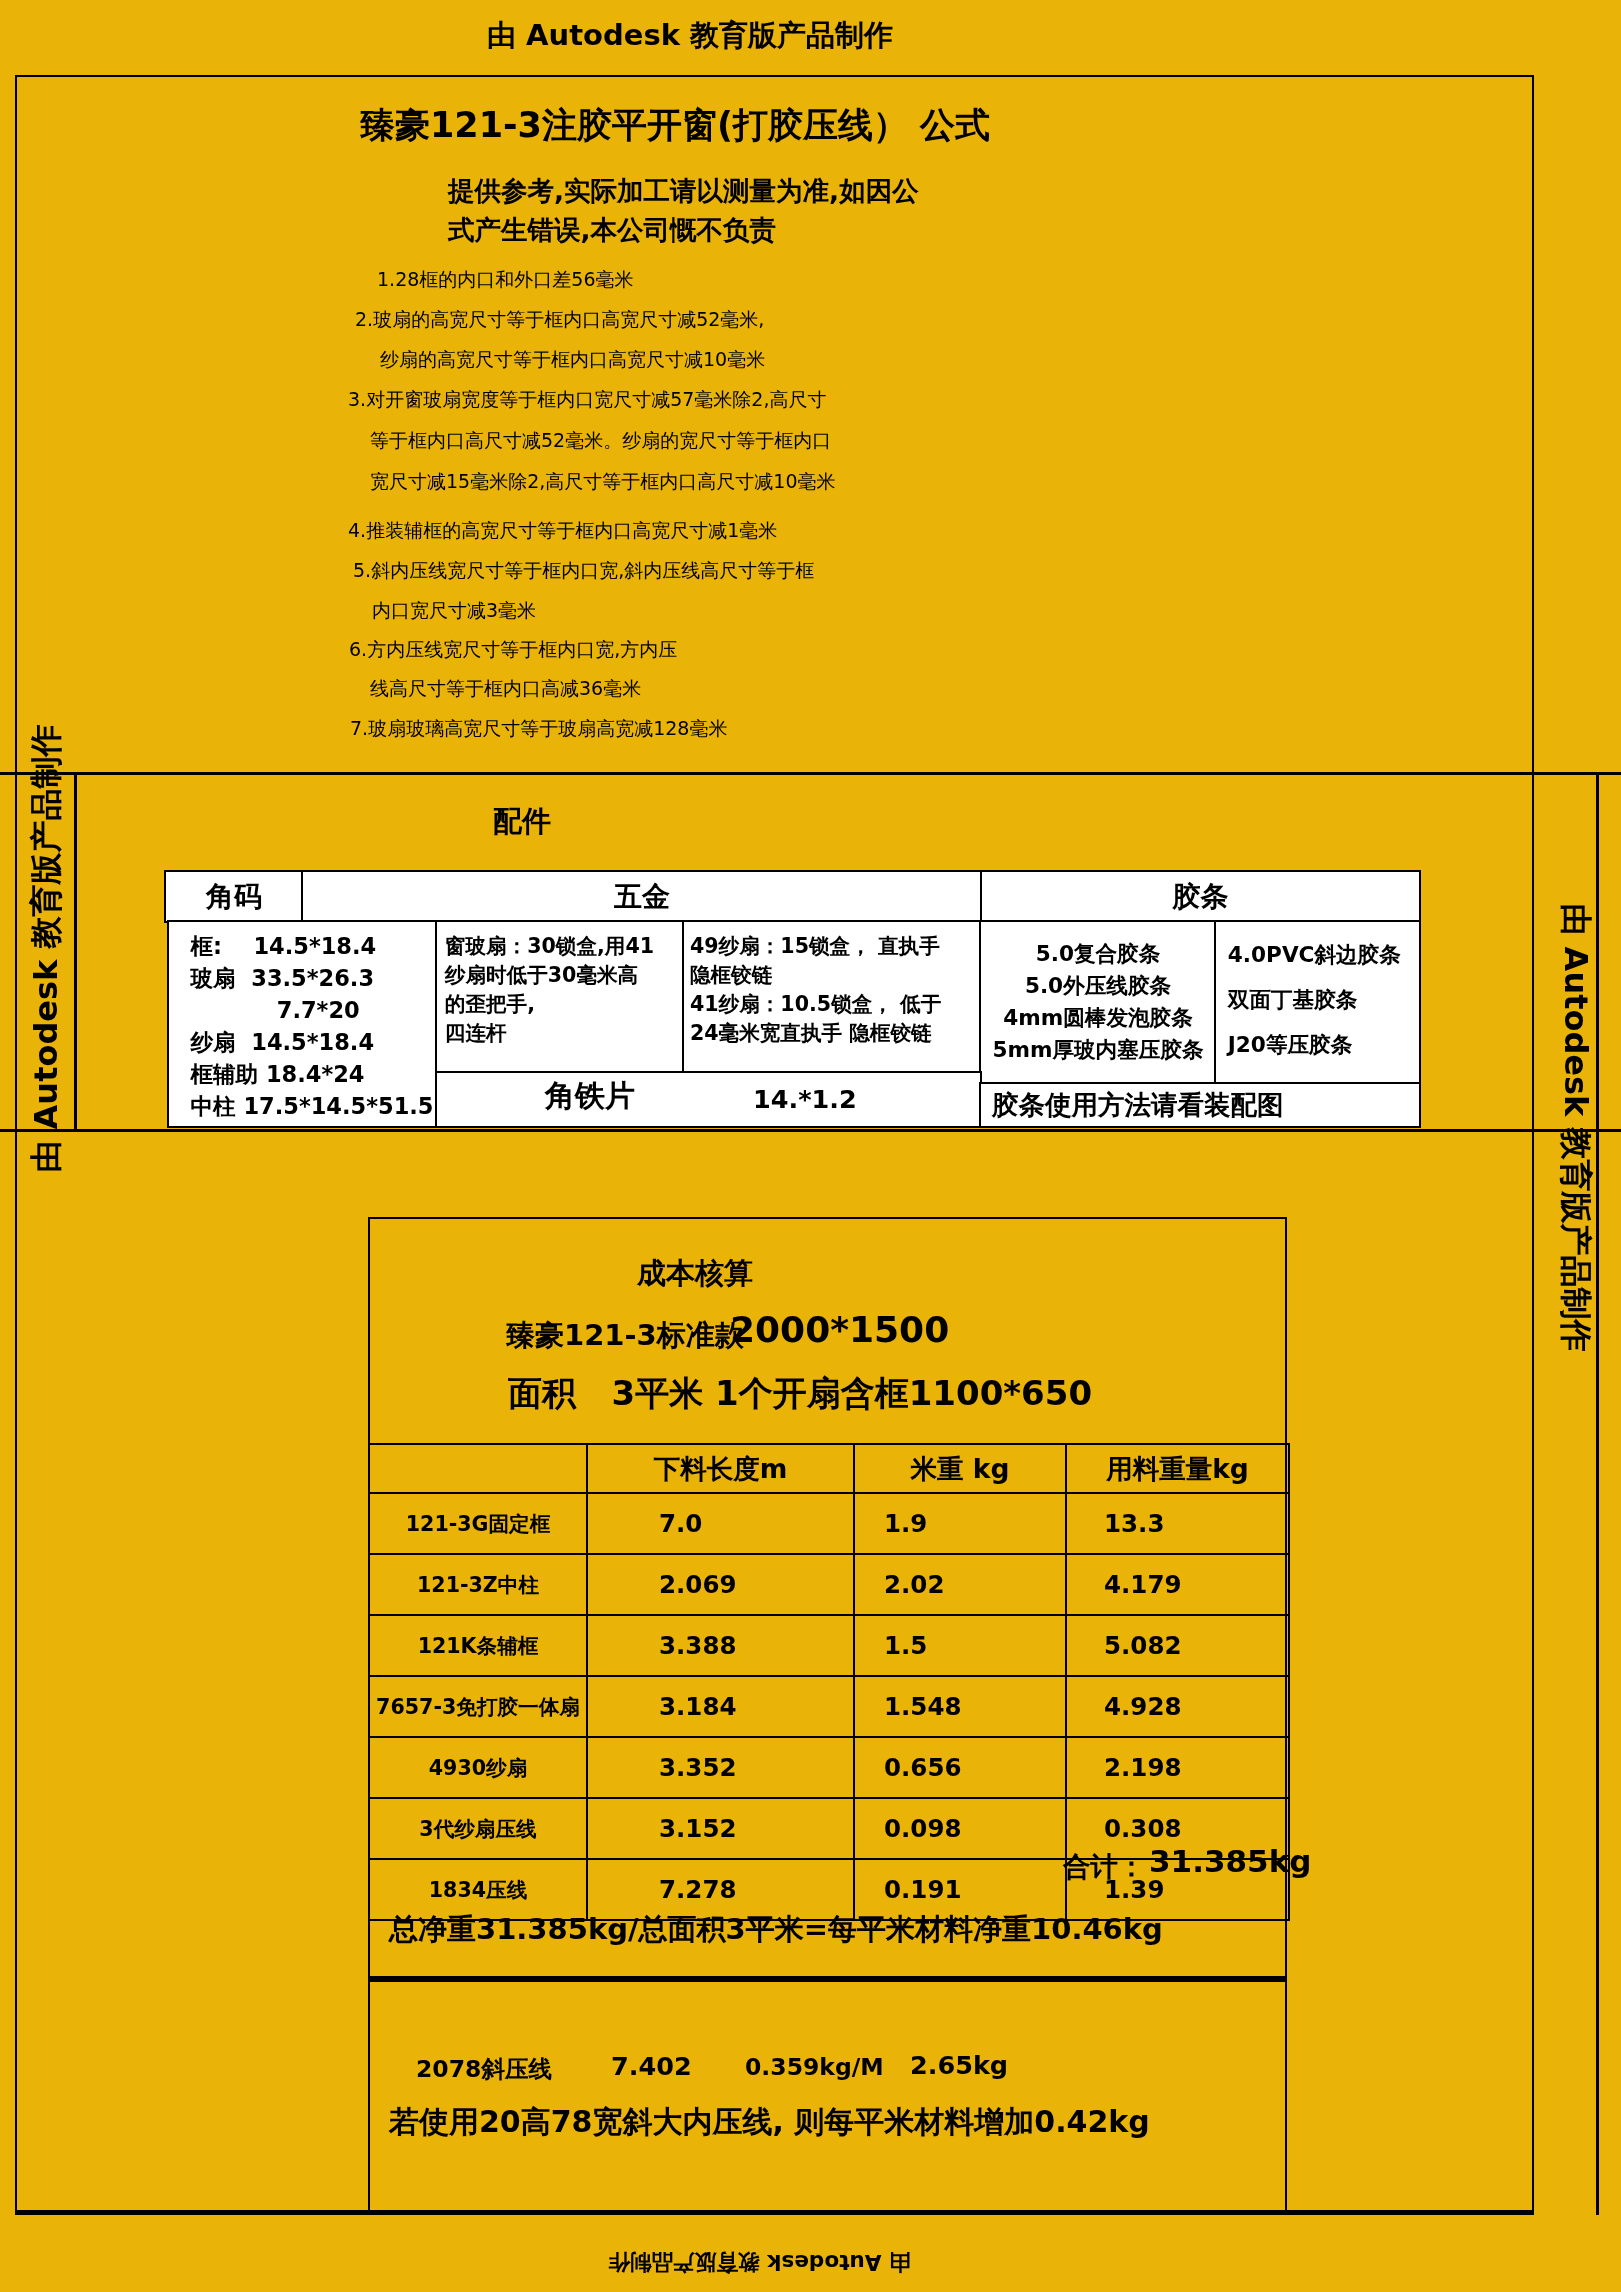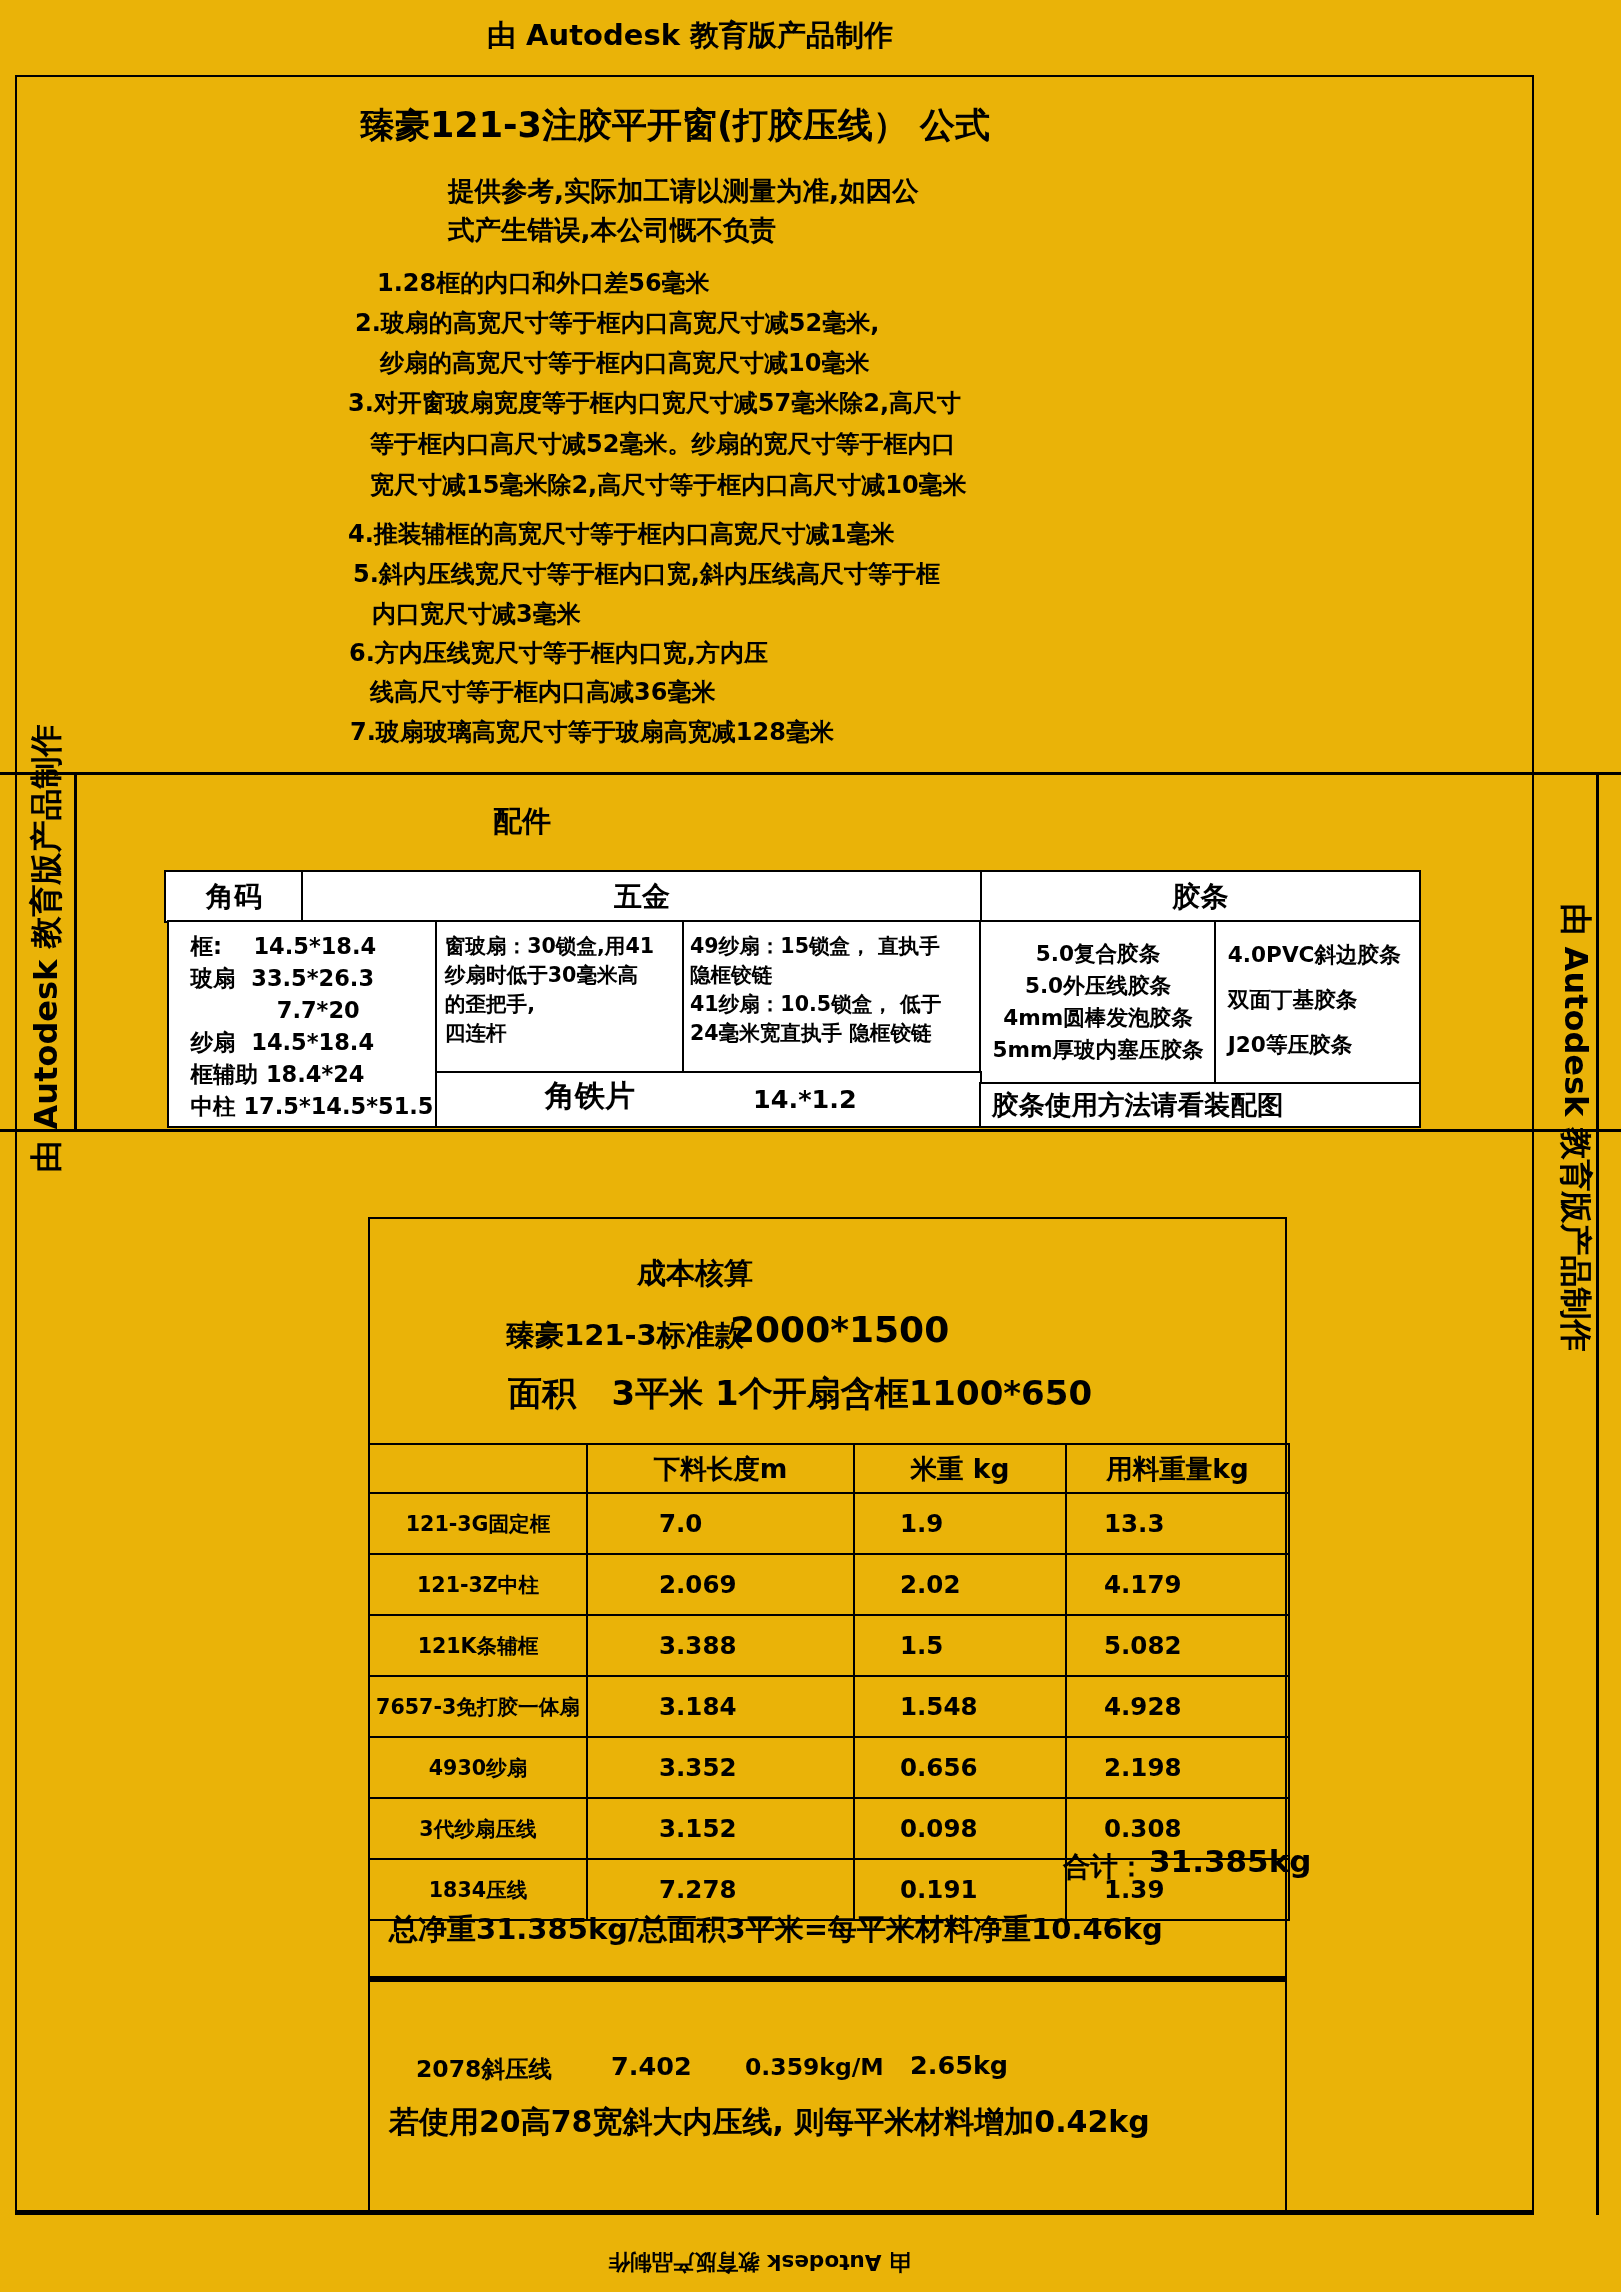--- a/index.html
+++ b/index.html
@@ -17,21 +17,21 @@
   .stamp{position:absolute;font-weight:bold;white-space:pre;text-align:center;}
   #stamp-top{left:487px;top:15.7px;font-size:29px;}
   #stamp-left{left:-209px;top:929px;width:510px;height:39px;line-height:39px;font-size:32px;transform:rotate(-90deg);}
   #stamp-right{left:1320px;top:1108px;width:510px;height:39px;line-height:39px;font-size:32px;transform:rotate(90deg);}
   #stamp-bottom{left:593px;top:2245px;width:333px;height:35px;line-height:35px;font-size:21.6px;transform:rotate(180deg);}
   
   #title{left:360px;top:102px;font-size:35px;}
   #sub1{left:448px;top:173px;font-size:26.5px;}
   #sub2{left:448px;top:212px;font-size:26.5px;}
   
-  #formulas .fl{position:absolute;white-space:pre;font-size:24px;font-weight:bold;}
+  #formulas .fl{position:absolute;white-space:pre;font-size:19px;font-weight:normal;}
   #formulas .fl:nth-child(1){left:377px;top:267px;}
   #formulas .fl:nth-child(2){left:355px;top:307px;}
   #formulas .fl:nth-child(3){left:380px;top:347px;}
   #formulas .fl:nth-child(4){left:348px;top:387px;}
   #formulas .fl:nth-child(5){left:370px;top:428px;}
   #formulas .fl:nth-child(6){left:370px;top:469px;}
   #formulas .fl:nth-child(7){left:348px;top:518px;}
   #formulas .fl:nth-child(8){left:353px;top:558px;}
   #formulas .fl:nth-child(9){left:372px;top:598px;}
   #formulas .fl:nth-child(10){left:349px;top:637px;}
@@ -63,21 +63,21 @@
   #cost-heading{left:637px;top:1254px;font-size:29px;}
   #cost-model{left:506px;top:1316px;font-size:29px;}
   #cost-size{left:730px;top:1309px;font-size:36px;}
   #cost-area{left:508px;top:1371px;font-size:34px;}
   #costTable{position:absolute;left:368px;top:1443px;width:919px;border-collapse:collapse;table-layout:fixed;}
   #costTable td,#costTable th{border:2.9px solid #000;font-weight:bold;color:#000;overflow:visible;}
   #costTable thead tr{height:49px;} #costTable tbody tr{height:61px;}
   #costTable th{font-size:26.5px;text-align:center;}
   #costTable td.c0{font-size:20.6px;text-align:center;white-space:nowrap;}
   #costTable td.c1{font-size:24.5px;padding-left:71px;}
-  #costTable td.c2{font-size:24.5px;padding-left:45px;}
+  #costTable td.c2{font-size:24.5px;padding-left:29px;}
   #costTable td.c3{font-size:24.5px;padding-left:37px;}
   #cost-total-label{left:1063px;top:1849px;font-size:27.4px;}
   #cost-total-value{left:1149px;top:1843px;font-size:31px;}
   #cost-net{left:389px;top:1910px;font-size:29px;}
   #cost-divider{position:absolute;left:368px;top:1976px;width:919px;height:5.9px;background:#000;}
   #extra-label{left:416px;top:2053px;font-size:23.5px;}
   #extra-length{left:611px;top:2051px;font-size:25.5px;}
   #extra-per{left:745px;top:2053px;font-size:23.5px;}
   #extra-total{left:910px;top:2050px;font-size:25.5px;}
   #extra-note{left:389px;top:2102px;font-size:30px;}

